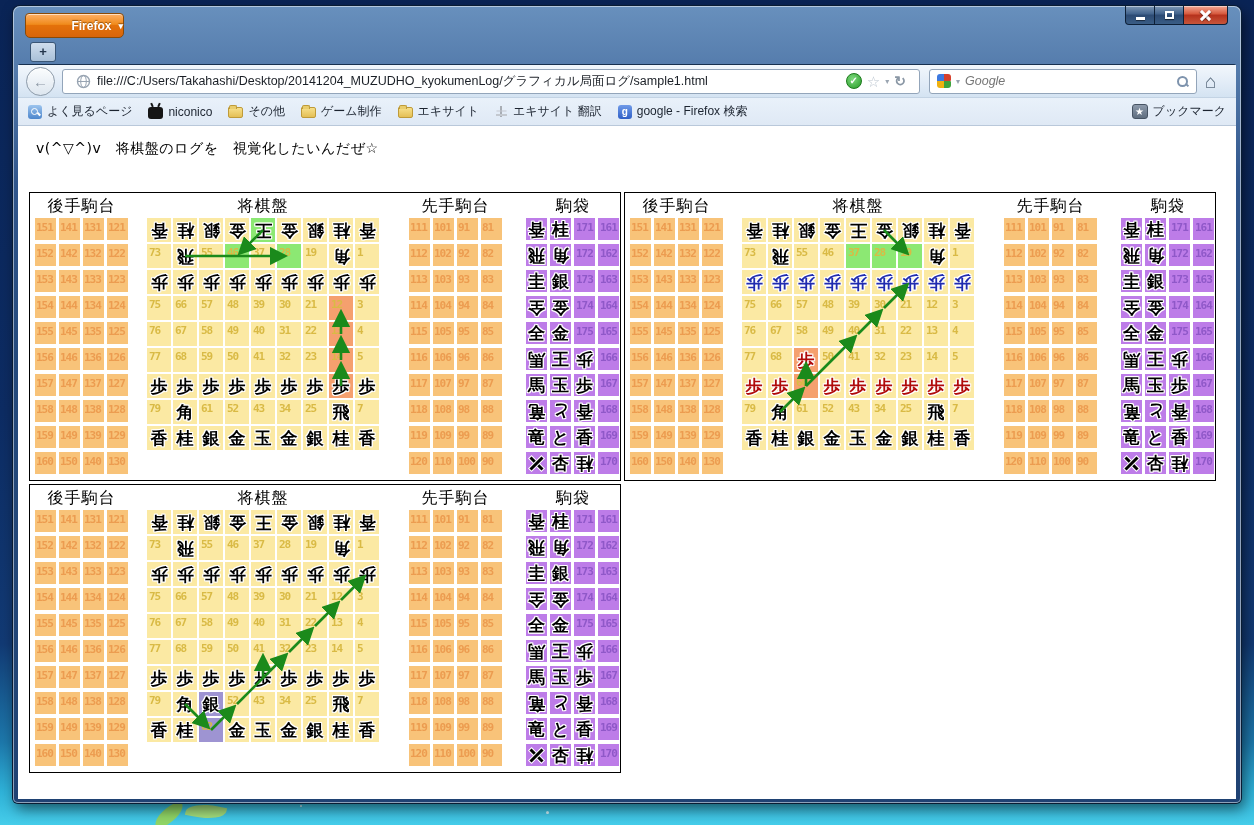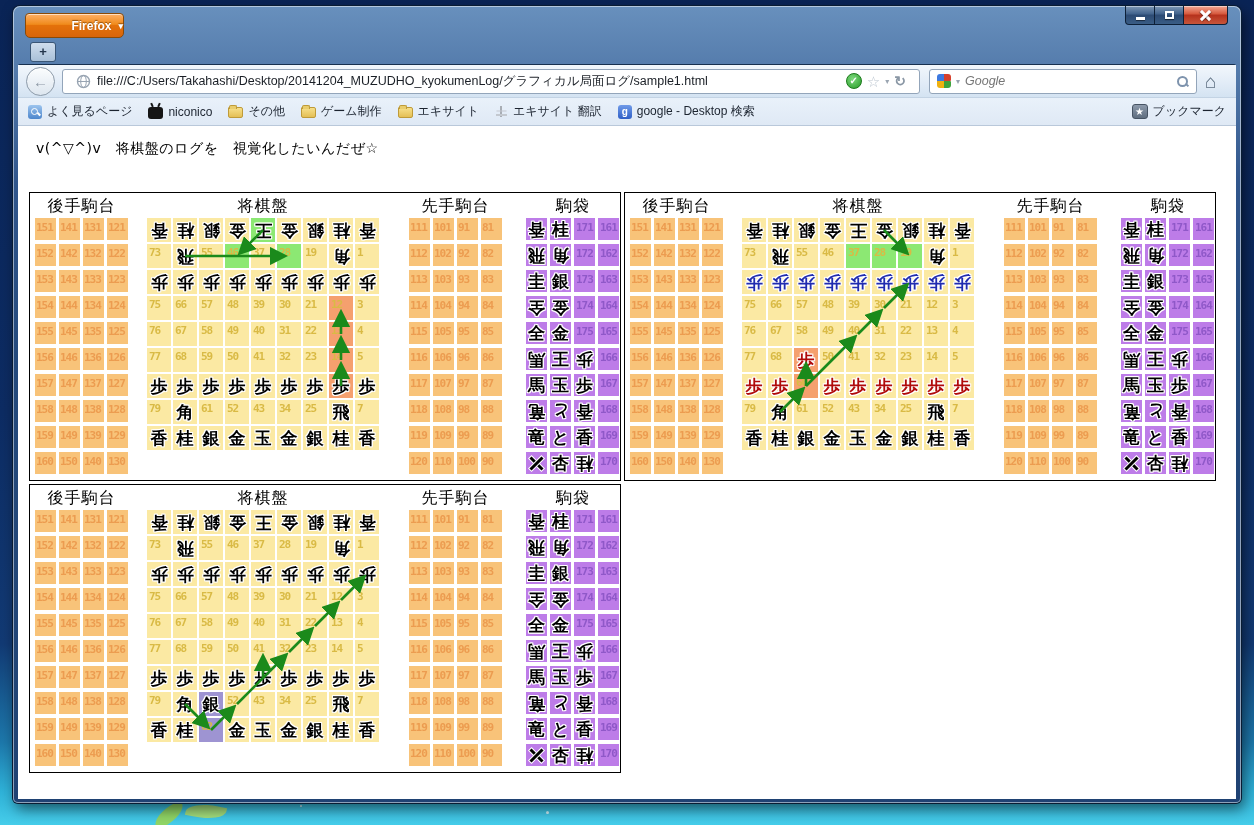--- a/index.html
+++ b/index.html
@@ -219,21 +219,21 @@
         <div class="bm-item">
           <span class="ic-folder"></span>
           <span>エキサイト</span>
         </div>
         <div class="bm-item">
           <span class="ic-ant"></span>
           <span>エキサイト 翻訳</span>
         </div>
         <div class="bm-item">
           <span class="ic-g8">g</span>
-          <span>google - Desktop 検索</span>
+          <span>google - Firefox 検索</span>
         </div>
         <span class="bm-spacer"></span>
       <div class="bm-right">
         <span class="ic-bmstar">★</span>
         <span>ブックマーク</span>
       </div>
     </div>
   </div>
 
   <div class="content">

